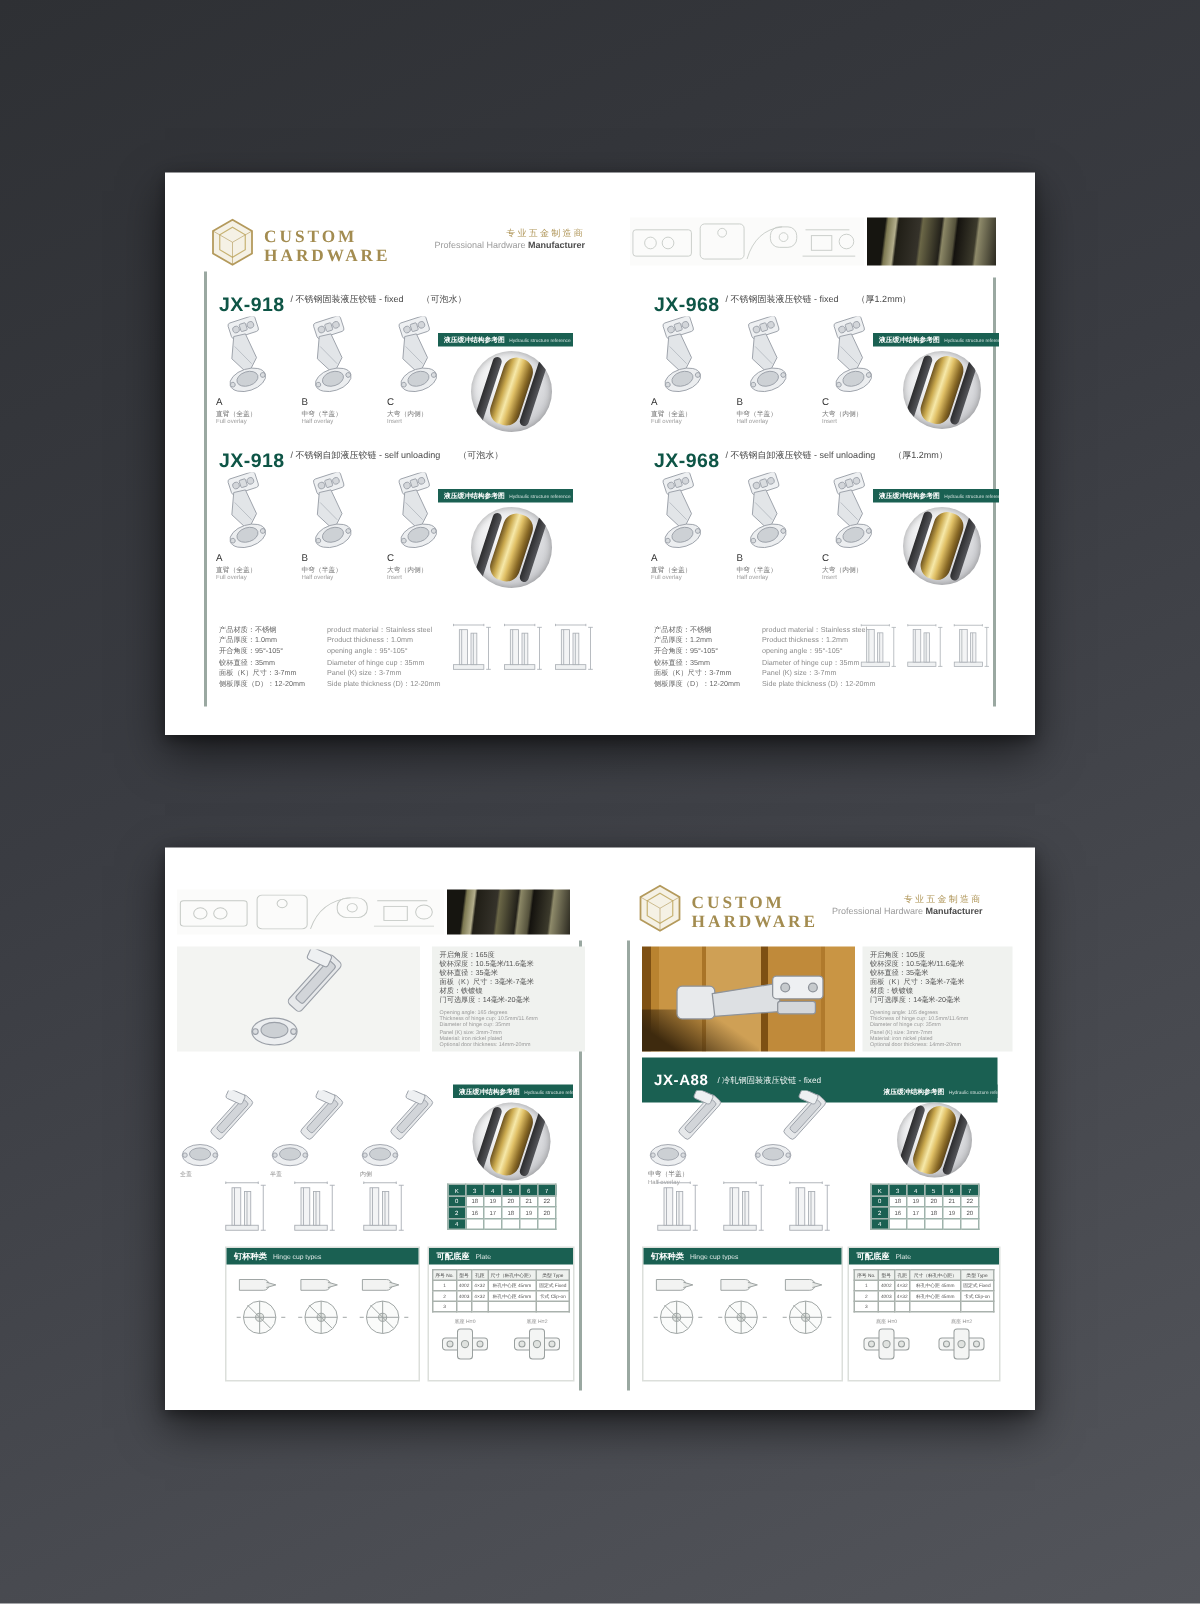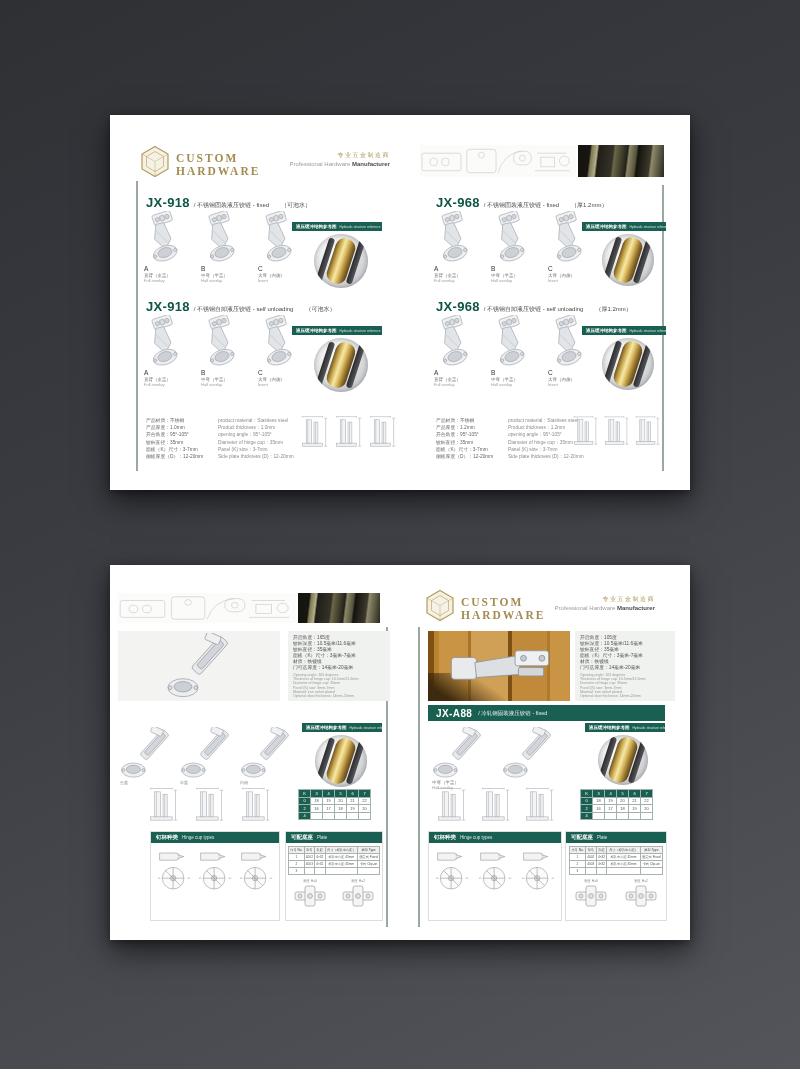--- a/index.html
+++ b/index.html
@@ -17,21 +17,21 @@
   .logo-text{font-family:"Liberation Serif",serif;color:#a38c50;font-size:11.5px;
              font-weight:bold;letter-spacing:2px;line-height:13px;}
   .tagline{text-align:right;}
   .tag-cn{font-size:6px;color:#b09659;letter-spacing:1.5px;}
   .tag-en{font-size:6px;color:#9b9b9b;margin-top:1px;}
   .tag-en b{color:#4c4c4c;}
 
   .vrule{position:absolute;width:1.5px;background:#9aa8a1;}
 
   
-  .sec-head{display:flex;align-items:flex-end;white-space:nowrap;}
+  .sec-head{display:flex;align-items:flex-start;white-space:nowrap;}
   .model{font-size:13px;font-weight:bold;color:#0e5546;letter-spacing:.3px;}
   .desc{font-size:6px;color:#4a4a4a;margin-left:4px;}
   .note{font-size:6px;color:#4a4a4a;margin-left:12px;}
 
   
   .hinge-row{display:flex;gap:11px;}
   .hinge-item{width:46px;display:flex;flex-direction:column;}
   .hinge-svg{width:44px;height:52px;}
   .hinge-svg-lg{width:52px;height:52px;}
   .lab-letter{font-size:6.5px;color:#333;margin-top:2px;}
@@ -655,21 +655,21 @@
     <div class="hero-en">
         <div>Opening angle: 105 degrees</div>
         <div>Thickness of hinge cup: 10.5mm/11.6mm</div>
         <div>Diameter of hinge cup: 35mm</div>
         <div>Panel (K) size: 3mm-7mm</div>
         <div>Material: iron nickel plated</div>
         <div>Optional door thickness: 14mm-20mm</div>
       </div>
   </div>
 
-  <div class="abs banner" style="left:318px;top:140px;width:221px;height:16px">
+  <div class="abs banner" style="left:318px;top:140px;width:221px;height:30px">
     <span class="bmodel">JX-A88</span>
     <span class="bdesc">/ 冷轧钢固装液压铰链 - fixed</span>
   </div>
 
   <div class="abs hinge-row" style="left:322px;top:162px;gap:18px">
     <div class="hinge-item" style="width:52px">
       <svg class="hinge-svg-lg" viewBox="0 0 70 70">
           <use href="#hingeB"></use>
         </svg>
       <div class="lab-cn">中弯（半盖）</div>

